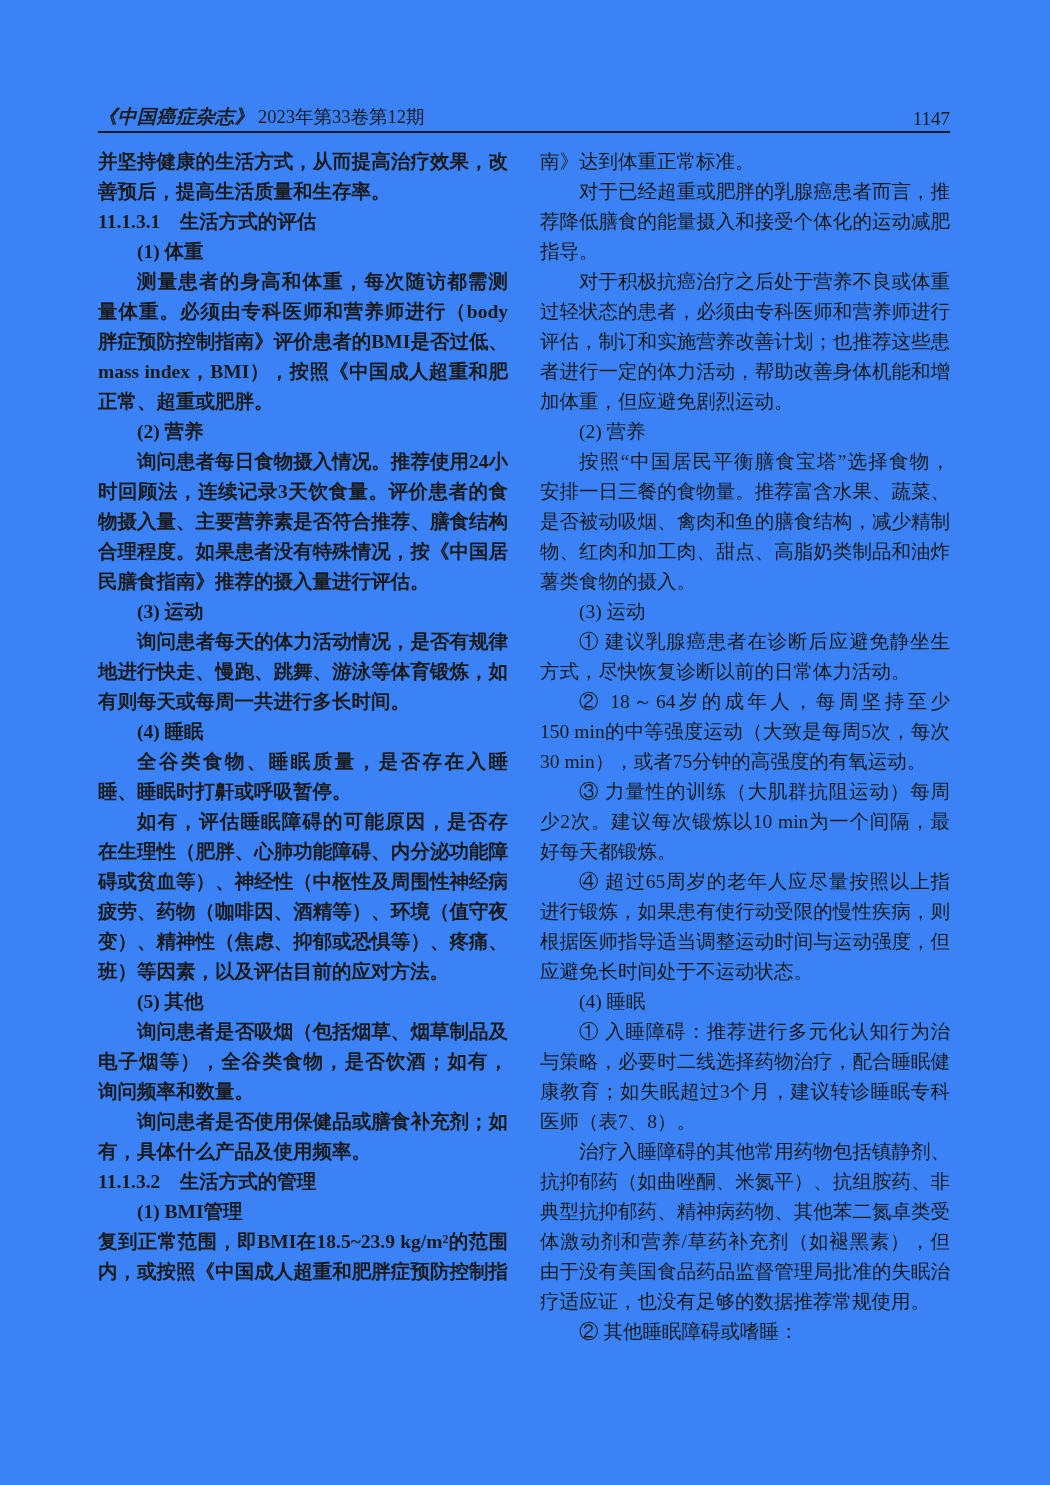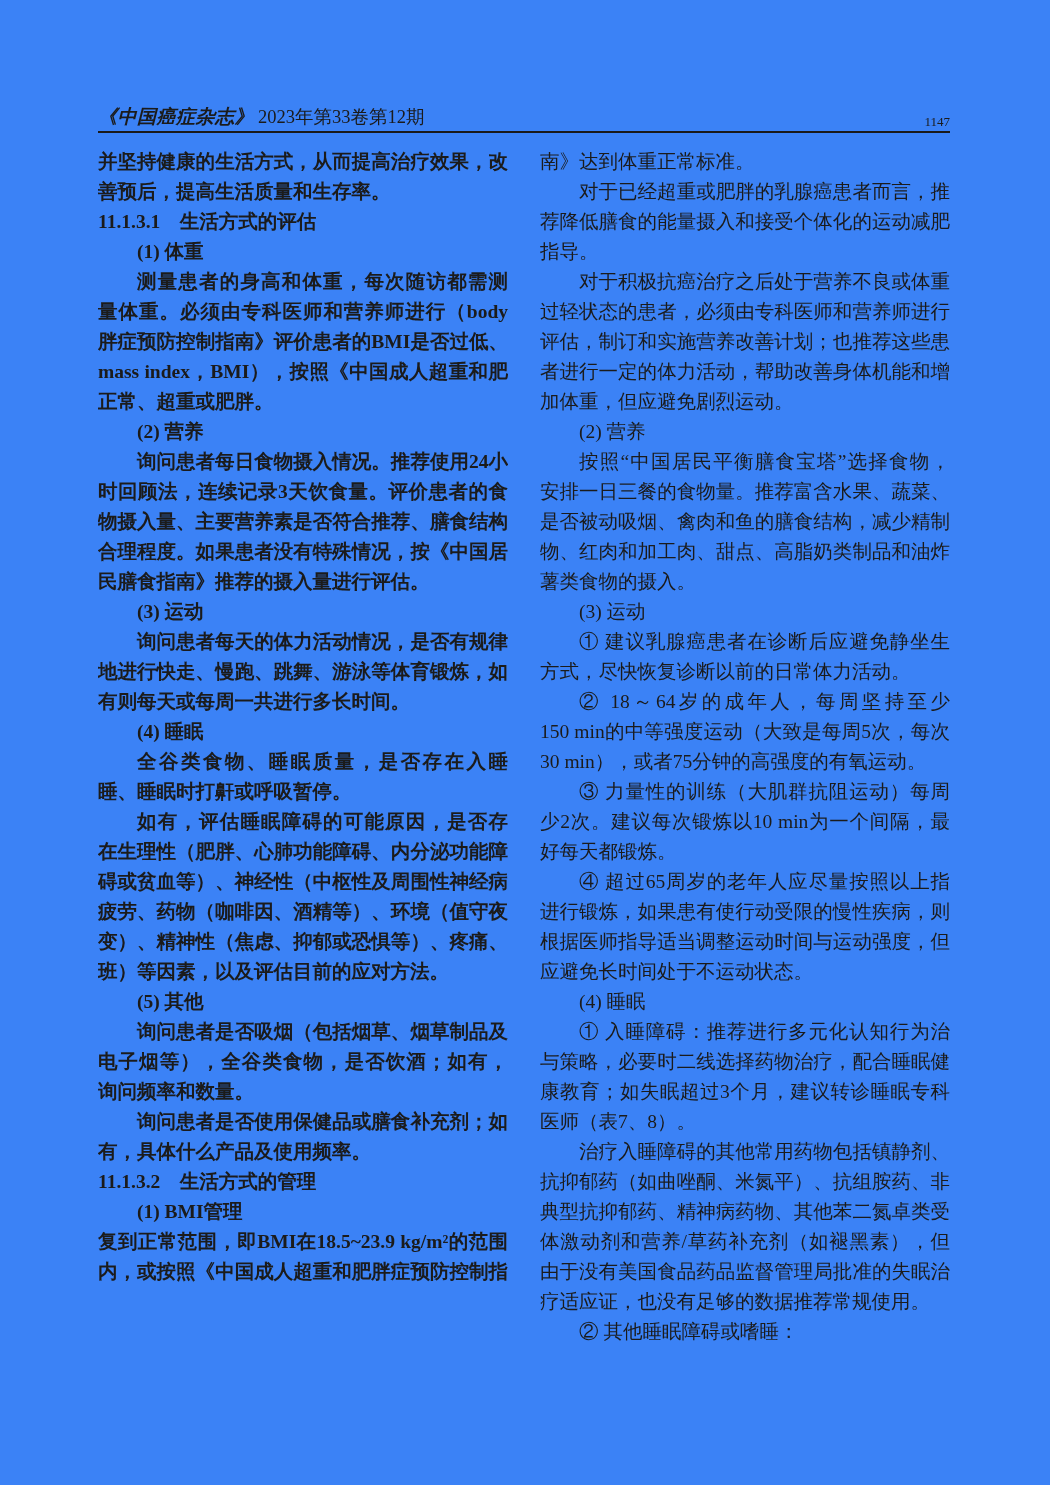--- a/index.html
+++ b/index.html
@@ -36,21 +36,21 @@
     letter-spacing: 0.5px;
   }
   .issue-info {
     font-size: 18.5px;
     margin-left: 4px;
   }
   .page-number {
     position: absolute;
     right: 0;
     bottom: 0;
-    font-size: 13px;
+    font-size: 19px;
   }
   .header-rule {
     position: absolute;
     left: 98px;
     top: 131px;
     width: 852px;
     height: 2px;
     background: #1a1a1a;
   }
   .col {

